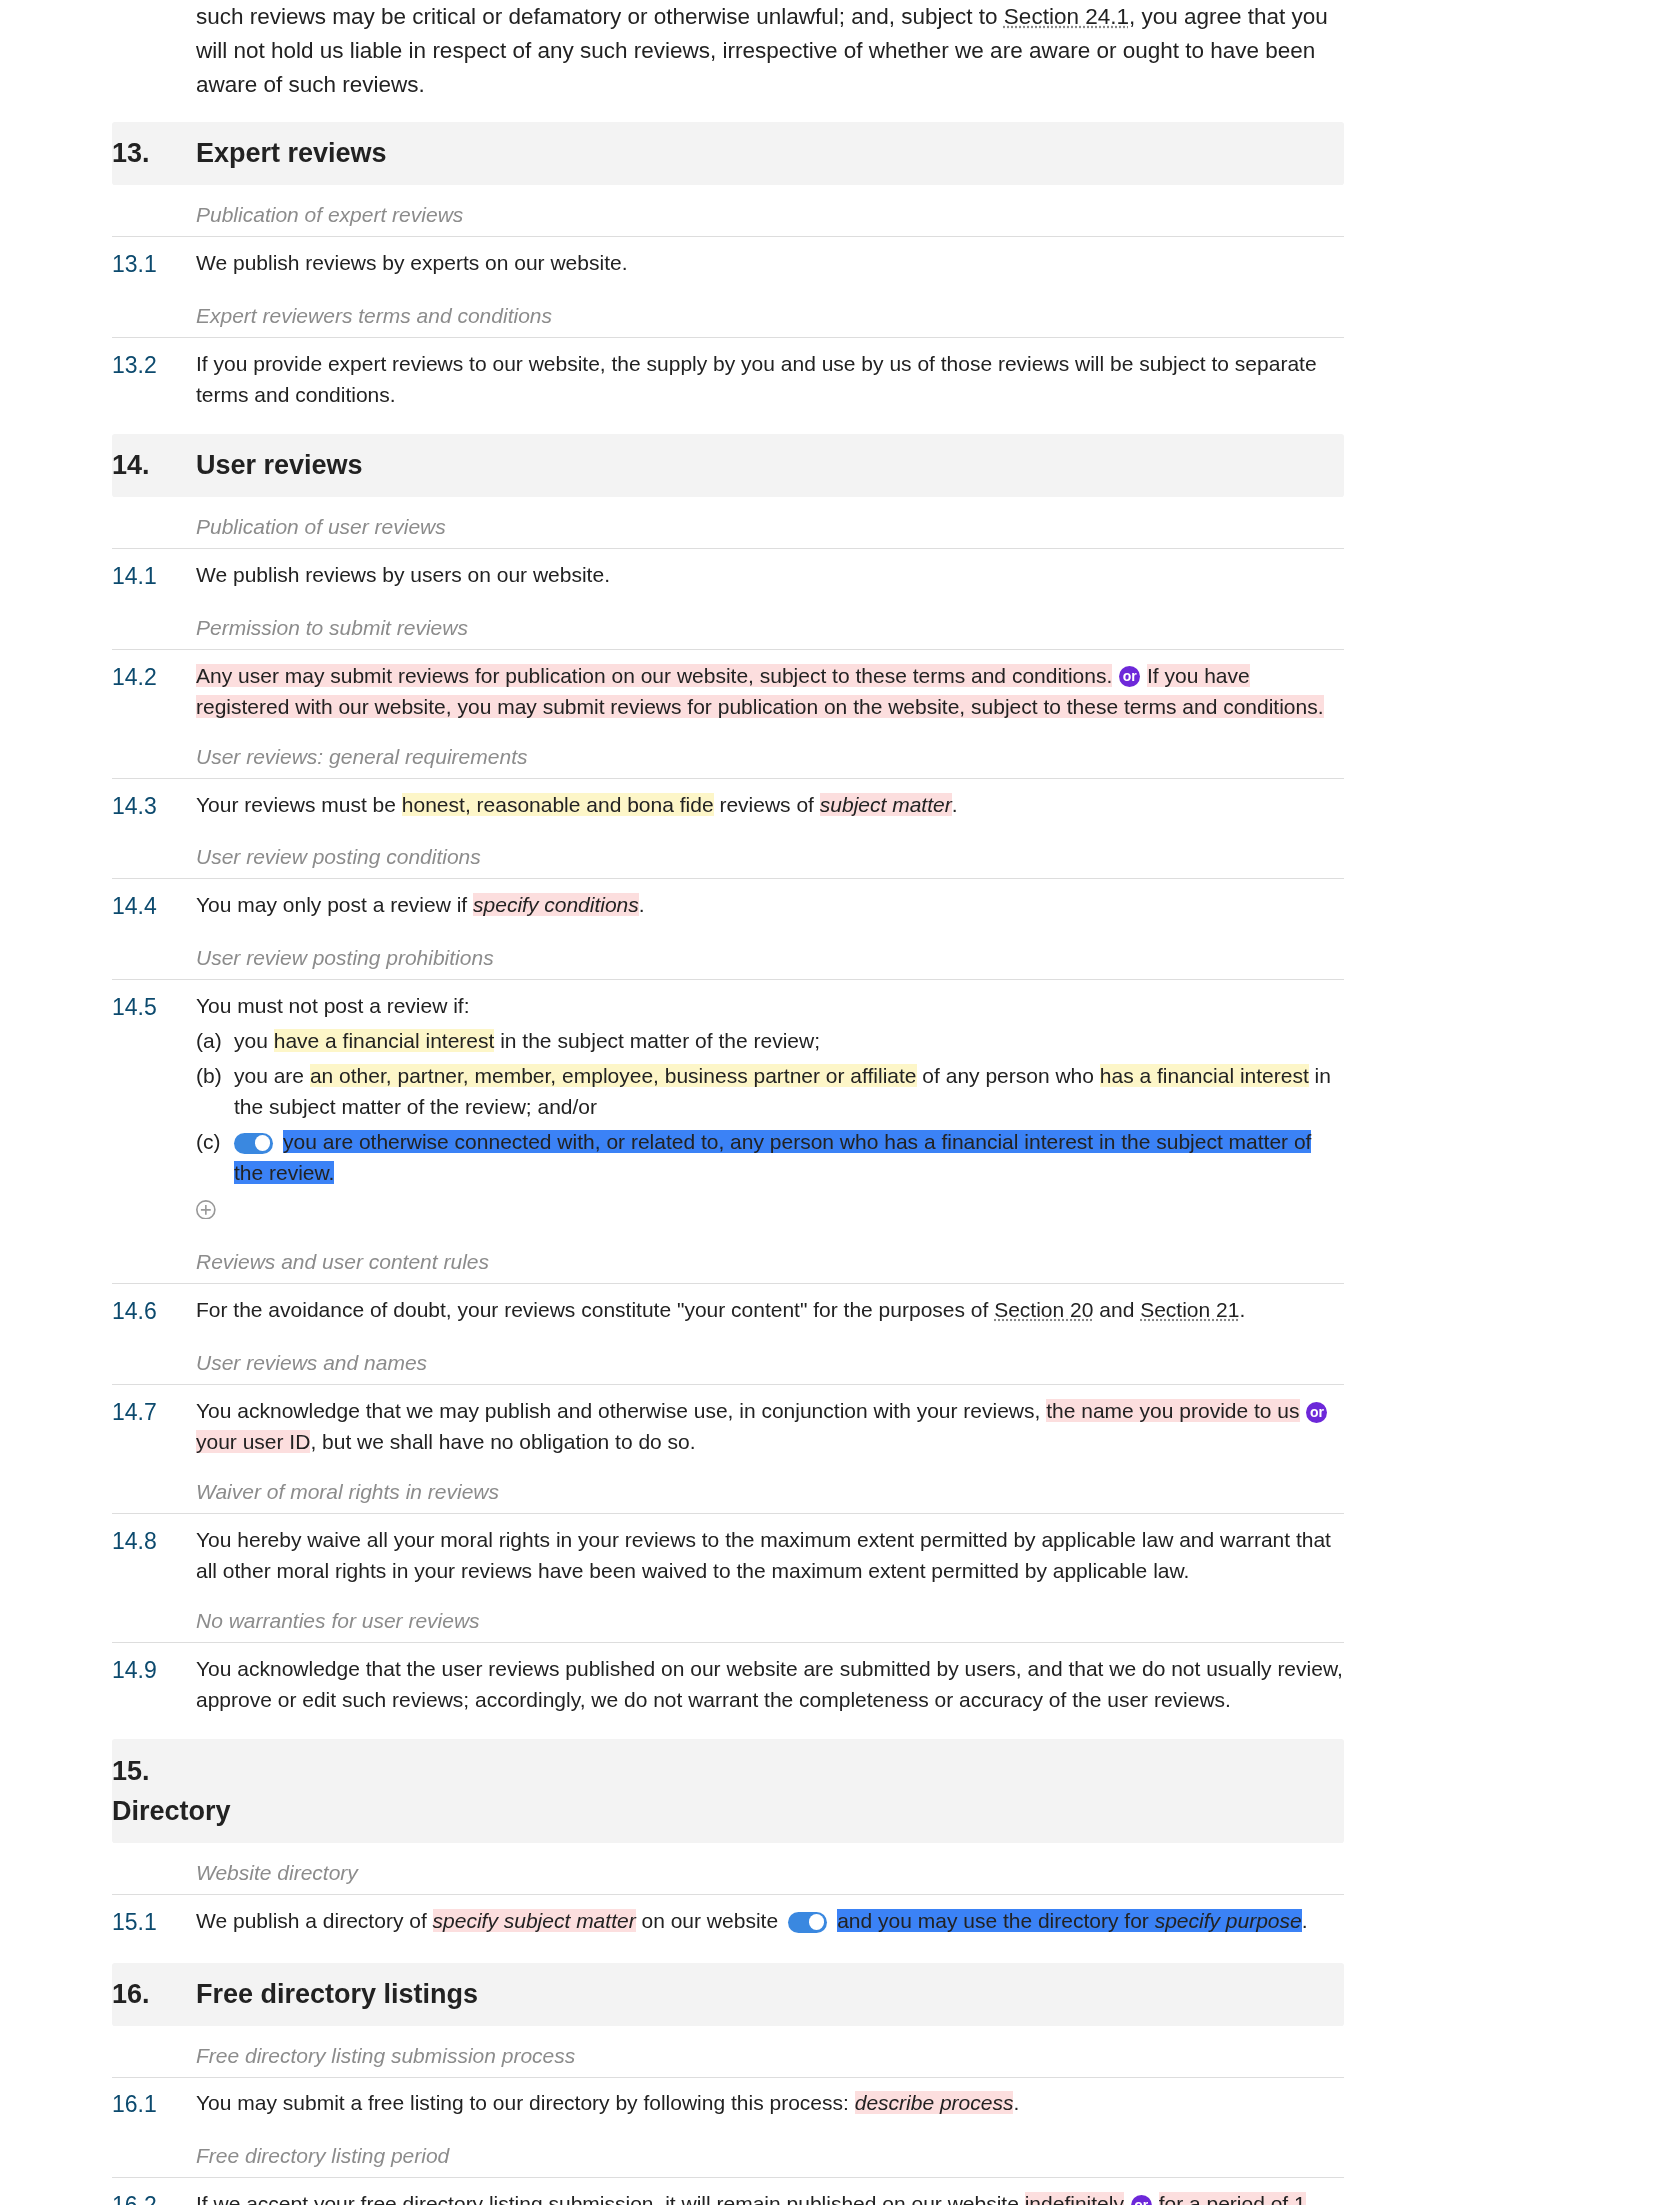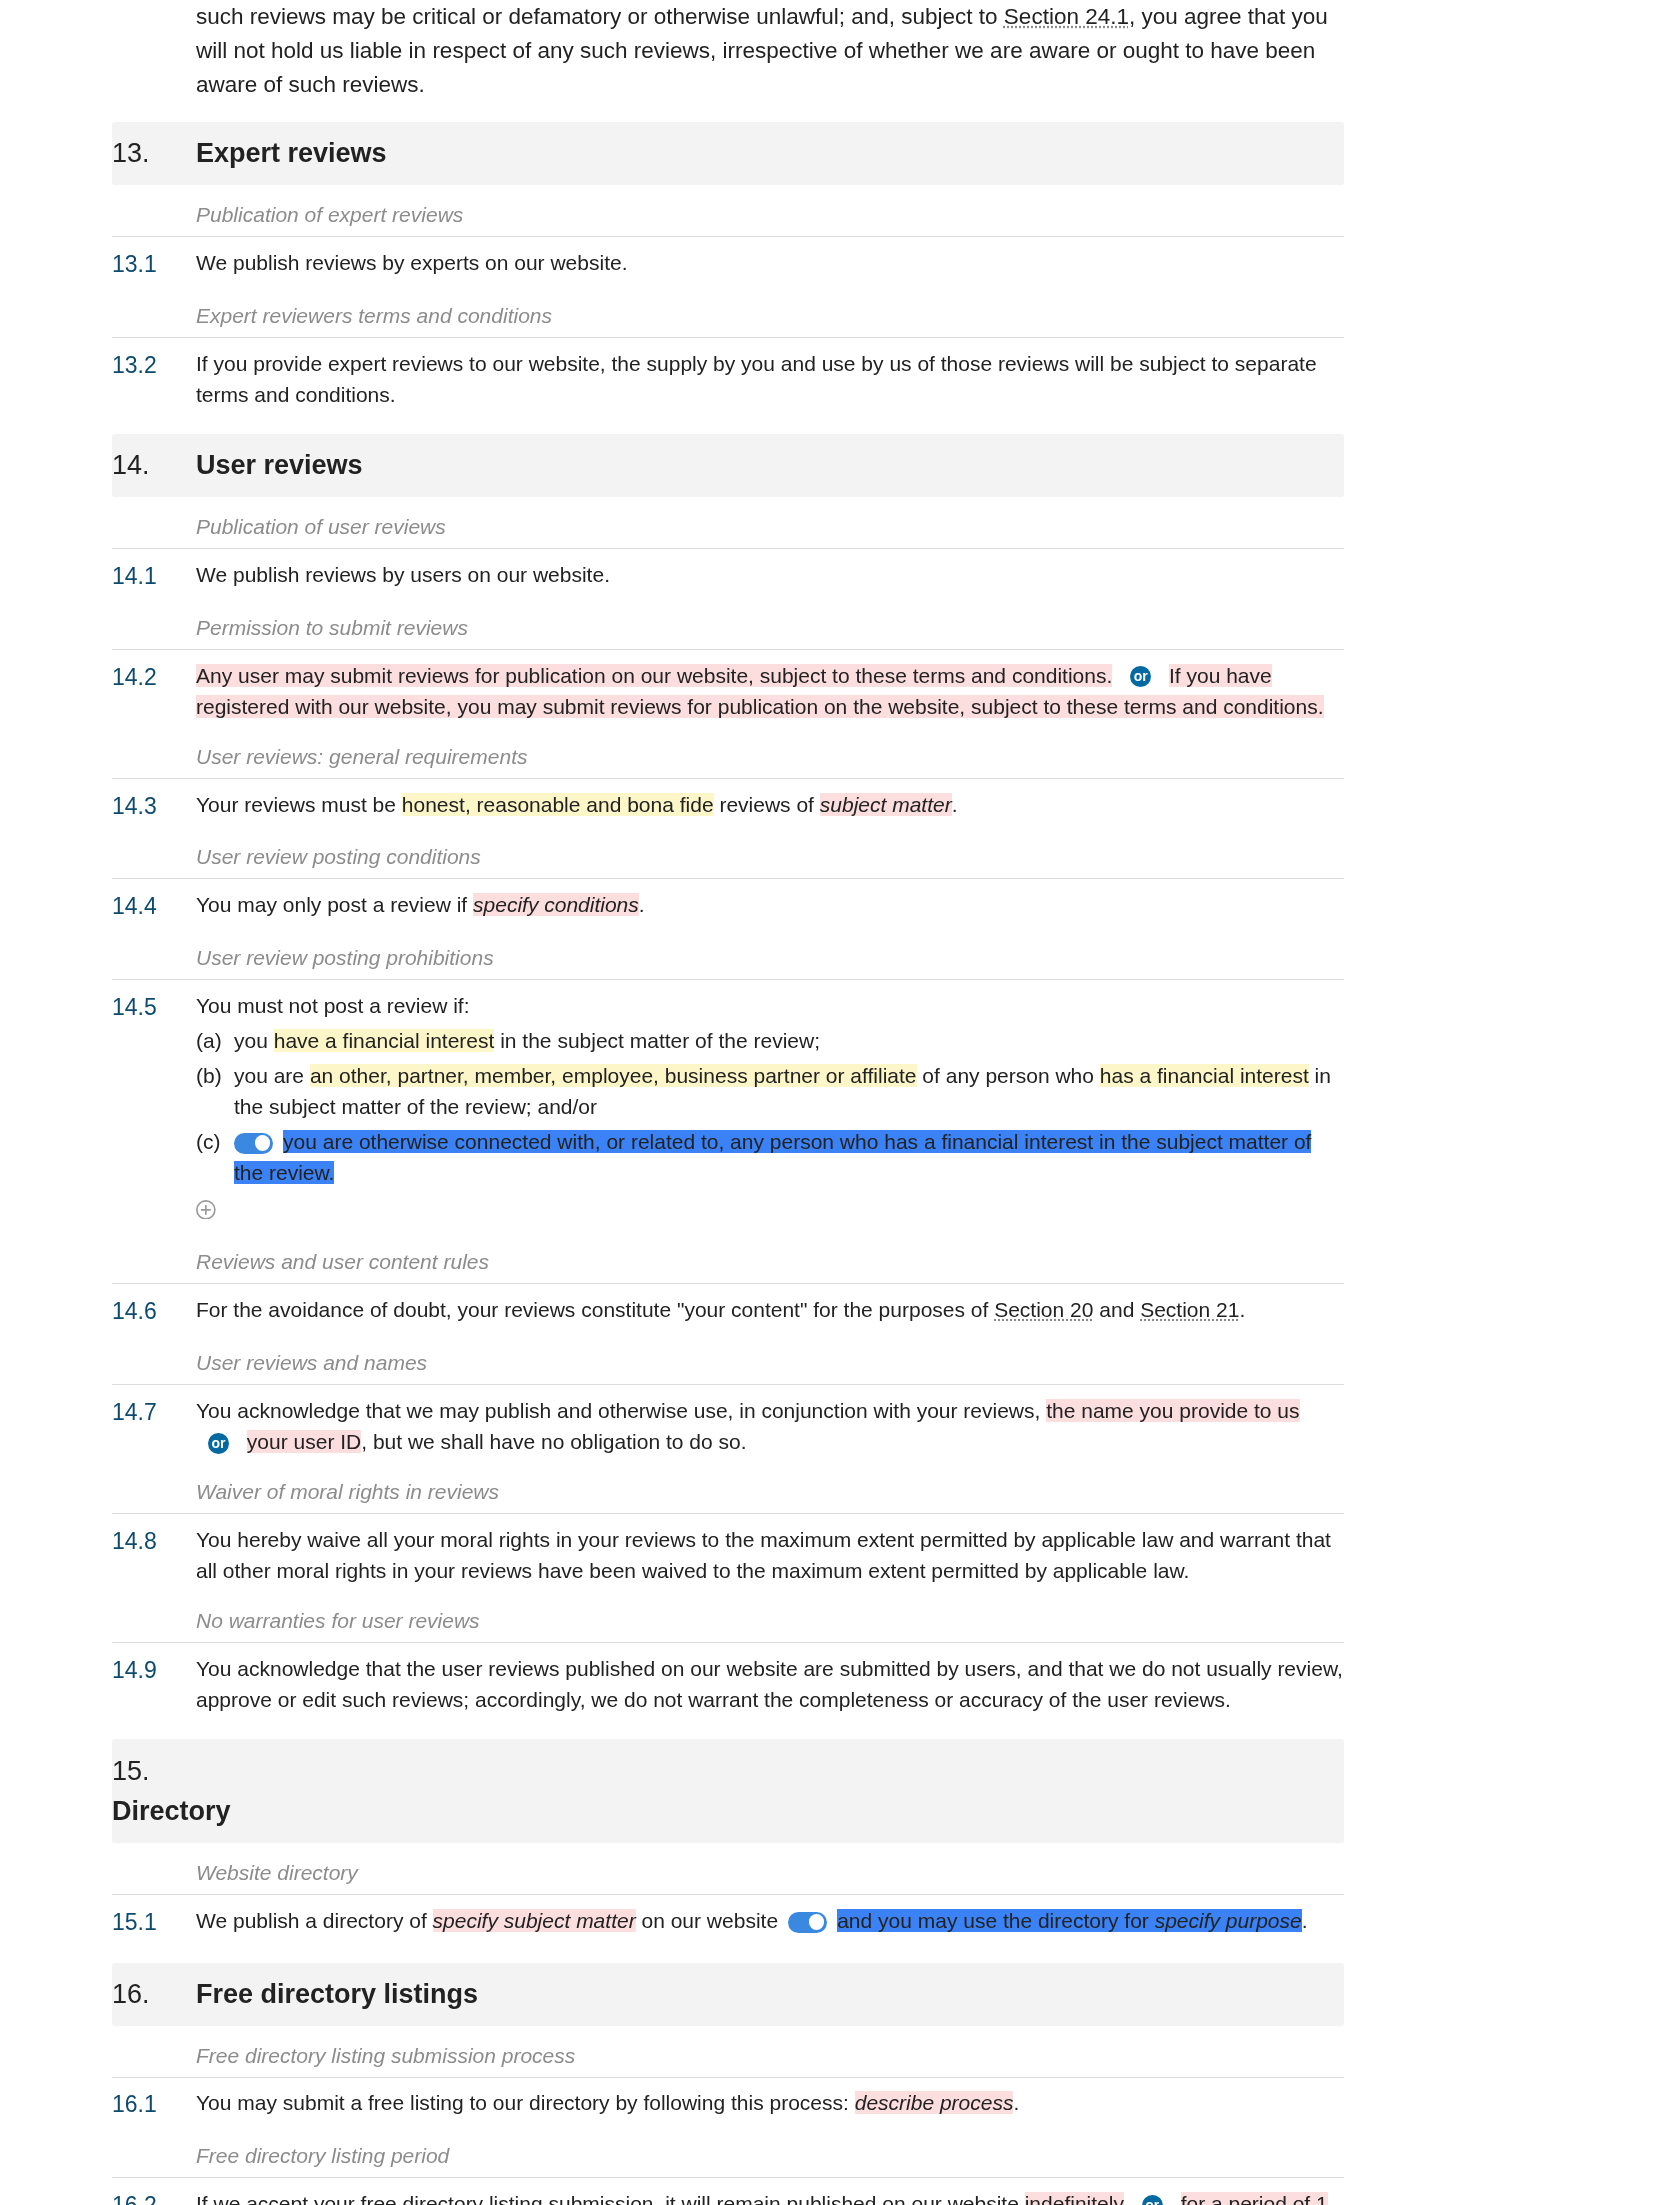--- a/index.html
+++ b/index.html
@@ -24,21 +24,21 @@
     display: flex;
     align-items: baseline;
     background: #f3f3f3;
     padding: 11.2px 0 11.2px 0;
     margin-bottom: 14px;
     border-radius: 2.8px;
   }
   .section-num {
     width: 84px;
     font-size: 27px;
-    font-weight: 400;
+    font-weight: 700;
     color: #222;
     flex-shrink: 0;
   }
   .section-title {
     font-size: 27px;
     font-weight: 600;
     color: #222;
   }
   .subtitle-row {
     display: flex;
@@ -67,31 +67,31 @@
     flex: 1;
     font-size: 21px;
     color: #222;
   }
   .hl-pink { background-color: #fcdede; }
   .hl-yellow { background-color: #fdf6c8; }
   .hl-blue { background-color: #3b82f6; }
   .hl-pink-italic { background-color: #fcdede; font-style: italic; }
   .or-badge {
     display: inline-block;
-    background: #0369a1;
+    background: #6d28d9;
     color: #fff;
     font-weight: bold;
     font-size: 14px;
     border-radius: 50%;
     width: 21px;
     height: 21px;
     line-height: 21px;
     text-align: center;
     vertical-align: middle;
-    margin: 0 12px;
+    margin: 0 1px;
   }
   .toggle {
     display: inline-block;
     width: 39px;
     height: 21px;
     background: #3a88e0;
     border-radius: 10.5px;
     position: relative;
     vertical-align: middle;
     margin-right: 4.2px;

